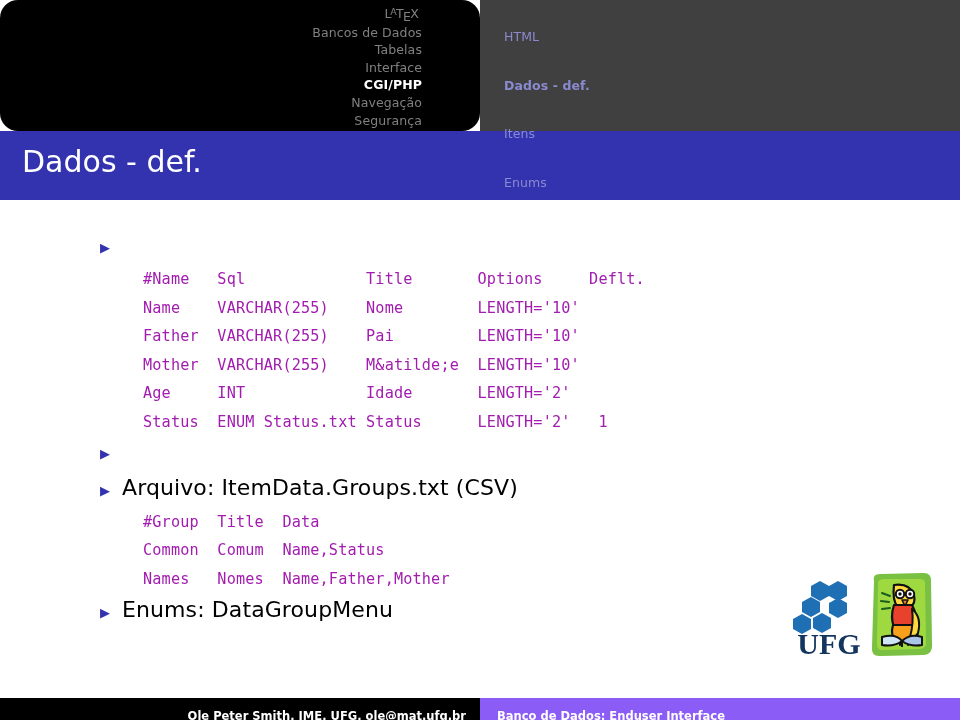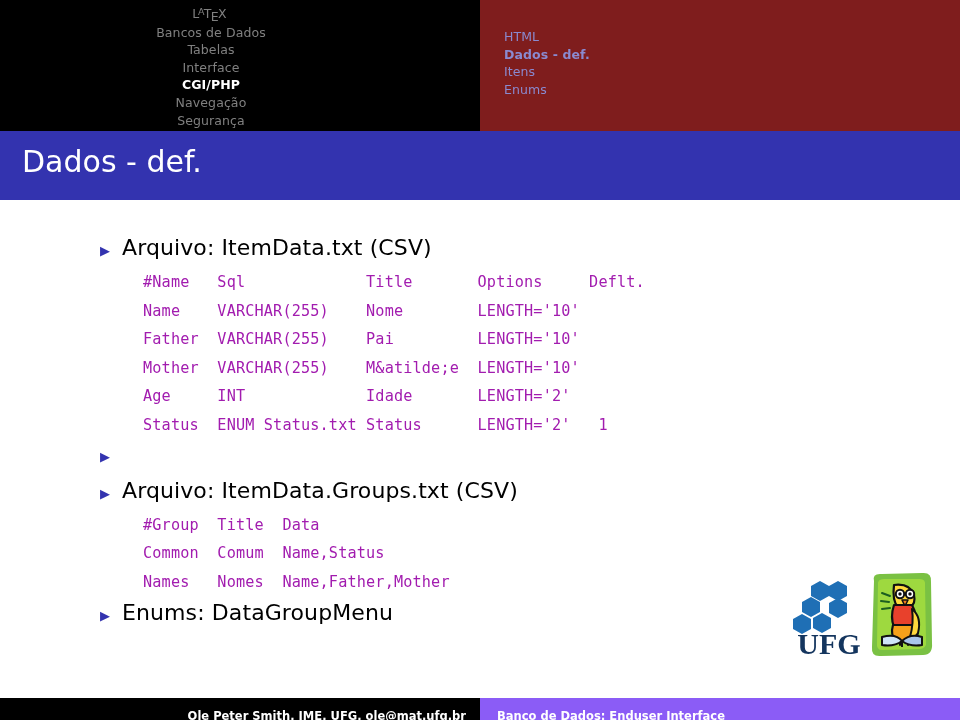--- a/index.html
+++ b/index.html
@@ -24,27 +24,29 @@
   .nav-pane {
     width: 480px;
     height: 131px;
     box-sizing: border-box;
     display: flex;
     flex-direction: column;
     justify-content: flex-start;
   }
   #nav-left {
     background: #000000;
-    align-items: center;
+    align-items: flex-end;
     padding: 5px 58px 0 0;
+    border-radius: 18px;
   }
   #nav-right {
-    background: #7f1d1d;
+    background: #404040;
     align-items: flex-start;
     padding: 28px 0 0 24px;
+    gap: 31px;
   }
   .nav-item {
     font-size: 12.5px;
     line-height: 17.6px;
     color: #808080;
     white-space: nowrap;
     letter-spacing: 0.1px;
   }
   #nav-right .nav-item { color: #8a8ad0; }
   .nav-item.active {
@@ -213,21 +215,20 @@
   <div id="page-title">Dados - def.</div>
 </div>
 
 <div id="main">
 
   <div id="blocklist">
 
     <div class="block">
       <div class="bullet-row">
         <span class="bullet">▶</span>
-        <span class="bullet-text">Arquivo: ItemData.txt (CSV)</span>
       </div>
       <div class="codetable">#Name   Sql             Title       Options     Deflt.
 Name    VARCHAR(255)    Nome        LENGTH='10'
 Father  VARCHAR(255)    Pai         LENGTH='10'
 Mother  VARCHAR(255)    M&amp;atilde;e  LENGTH='10'
 Age     INT             Idade       LENGTH='2'
 Status  ENUM Status.txt Status      LENGTH='2'   1</div>
     </div>
 
     <div class="block">

